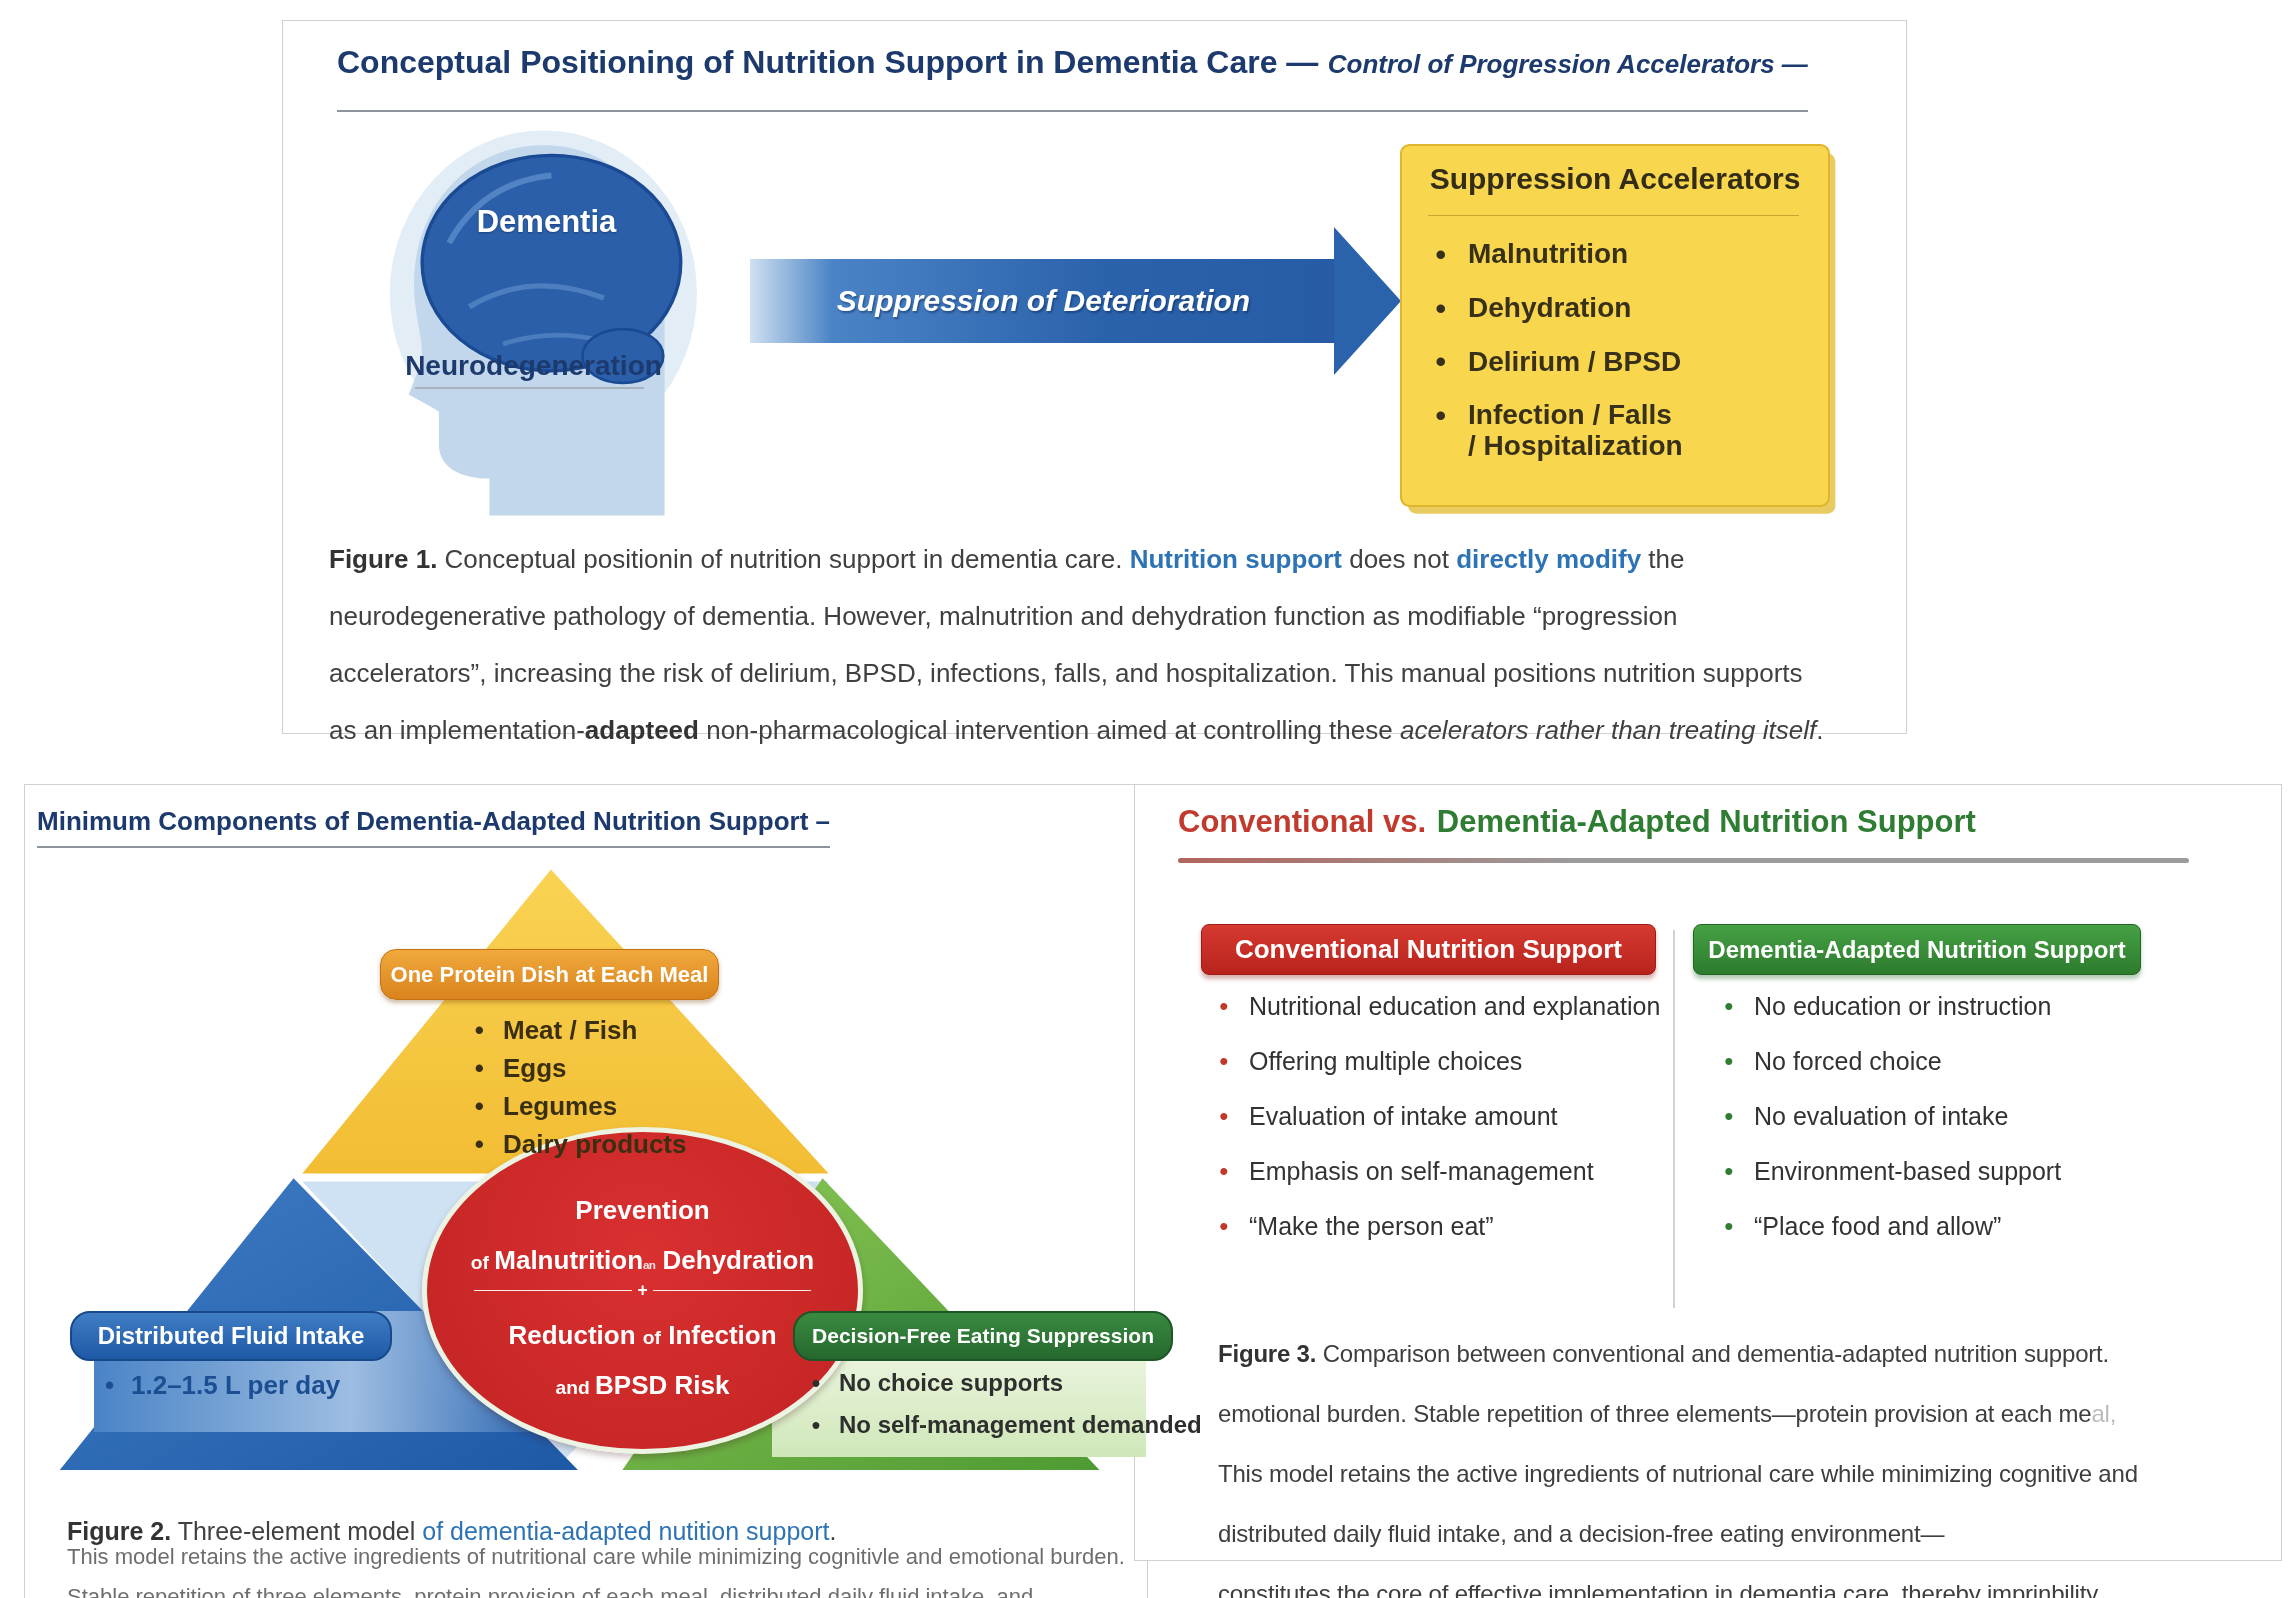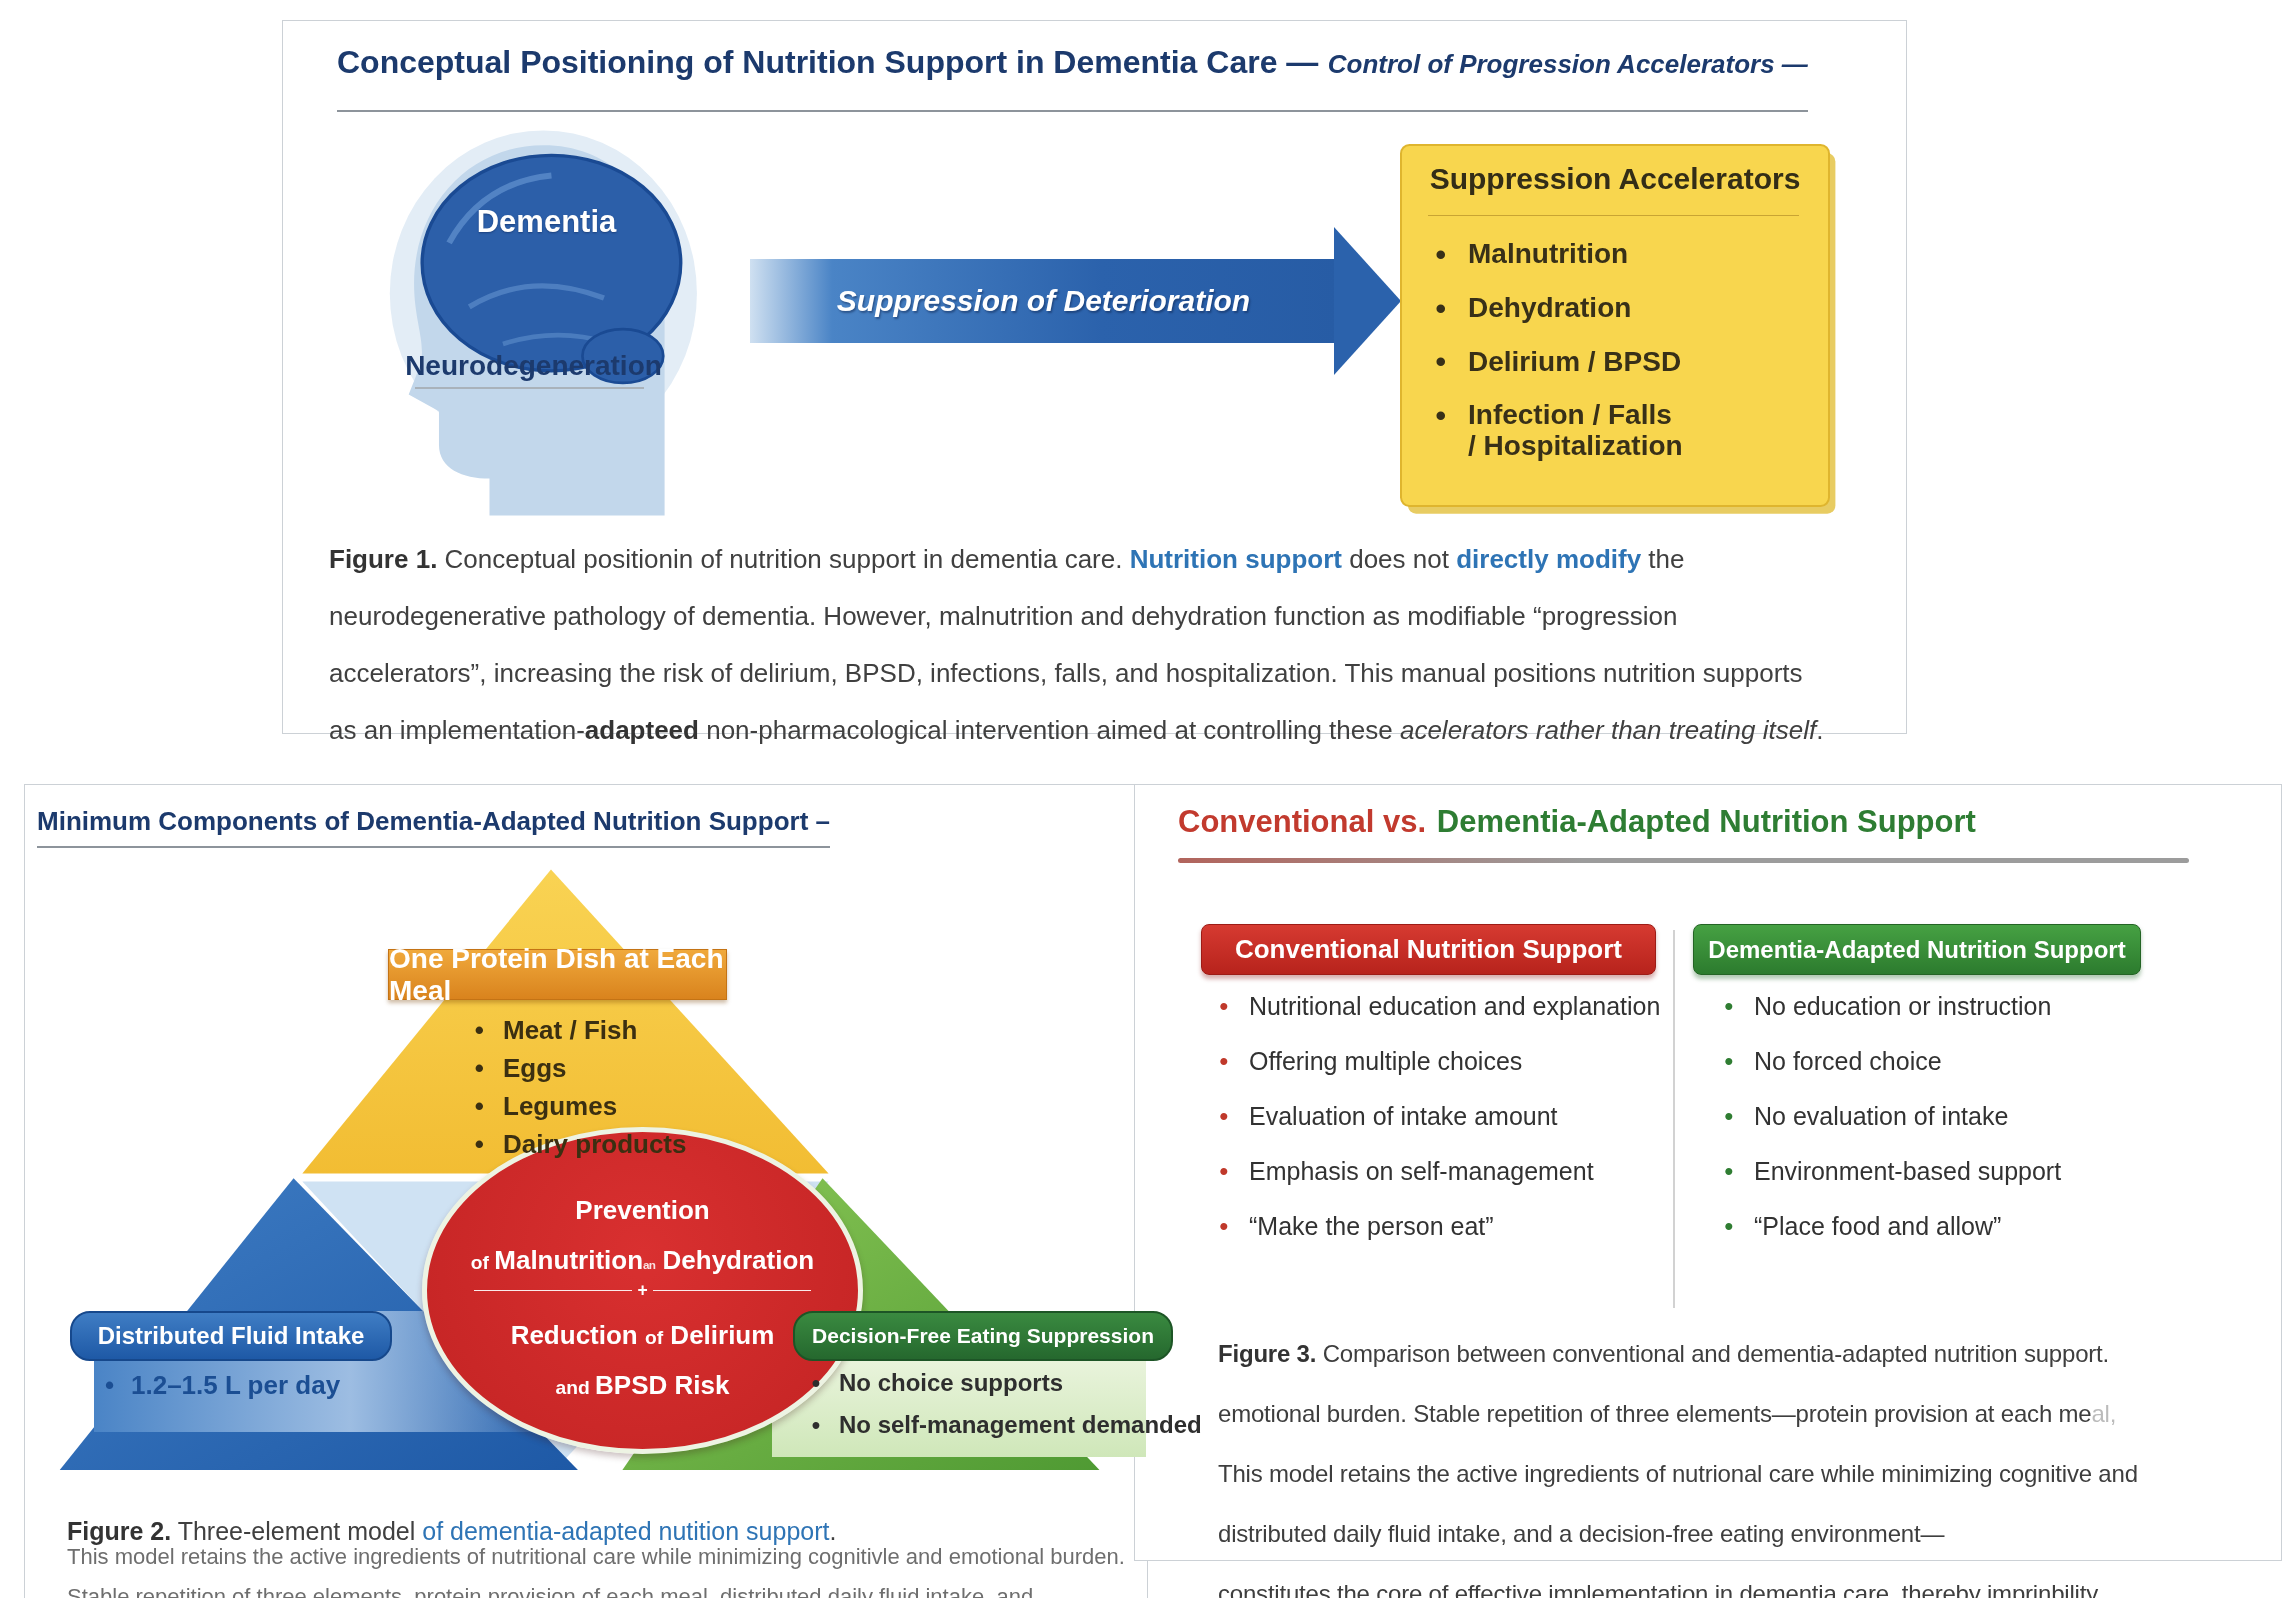--- a/index.html
+++ b/index.html
@@ -43,21 +43,21 @@
   .seg-bl{color:#2e74b5;}
   .seg-i{font-style:italic;}
   .seg-f{opacity:.35;}
   
   #panel2{left:23.6px;top:784px;width:1122px;height:849px;}
   .p2-title{left:37px;top:806px;color:#1c3a6d;font-size:26px;font-weight:700;
       border-bottom:2px solid #8d949b;padding-bottom:9.4px;white-space:nowrap;}
   #pyramid{left:23.6px;top:784px;}
   .banner{position:absolute;display:flex;align-items:center;justify-content:center;color:#fff;
       font-weight:700;z-index:4;}
-  .banner-orange{left:388px;top:949px;width:337px;height:49px;border-radius:0;font-size:28px;
+  .banner-orange{left:380px;top:949px;width:337px;height:49px;border-radius:16px;font-size:22px;
       background:linear-gradient(180deg,#f0a93c,#d9831d);border:1.3px solid #c47314;
       box-shadow:0 2.7px 4px rgba(120,70,10,.35);}
   ul.plist{left:472px;top:1016px;margin:0;padding:0;list-style:none;z-index:5;}
   ul.plist li{position:relative;padding-left:31px;margin-bottom:10px;font-size:26px;font-weight:600;
       color:#3b2f11;line-height:28px;}
   ul.plist li::before{content:"•";position:absolute;left:2.7px;font-size:26px;color:#3b2f11;}
   .band-blue{left:94px;top:1311px;width:674px;height:121px;z-index:2;
       background:linear-gradient(90deg,#4a84c6 0%,#9dbde2 38%,rgba(255,255,255,0) 70%);}
   .band-green{left:772px;top:1356px;width:374px;height:101px;z-index:2;
       background:linear-gradient(180deg,#eaf4dd,#cfe7b9);}
@@ -191,21 +191,21 @@
   <div>
       <div class="rich-line"><span class="seg-eb">Prevention</span></div>
       <div class="rich-line"><span class="seg-es">of </span><span class="seg-eb">Malnutrition</span><span class="seg-et">an</span><span class="seg-eb"> Dehydration</span></div>
     </div>
   <div class="ellipse-divider">
     <span class="dl"></span>
     <span class="plus">+</span>
     <span class="dl"></span>
   </div>
   <div>
-      <div class="rich-line"><span class="seg-eb">Reduction </span><span class="seg-es">of</span><span class="seg-eb"> Delirium</span></div>
+      <div class="rich-line"><span class="seg-eb">Reduction </span><span class="seg-es">of</span><span class="seg-eb"> Infection</span></div>
       <div class="rich-line"><span class="seg-es">and </span><span class="seg-eb">BPSD Risk</span></div>
     </div>
 </div>
 
 <div class="banner banner-orange">
   <span>One Protein Dish at Each Meal</span>
 </div>
 <ul class="abs plist">
     <li>Meat / Fish</li>
     <li>Eggs</li>

